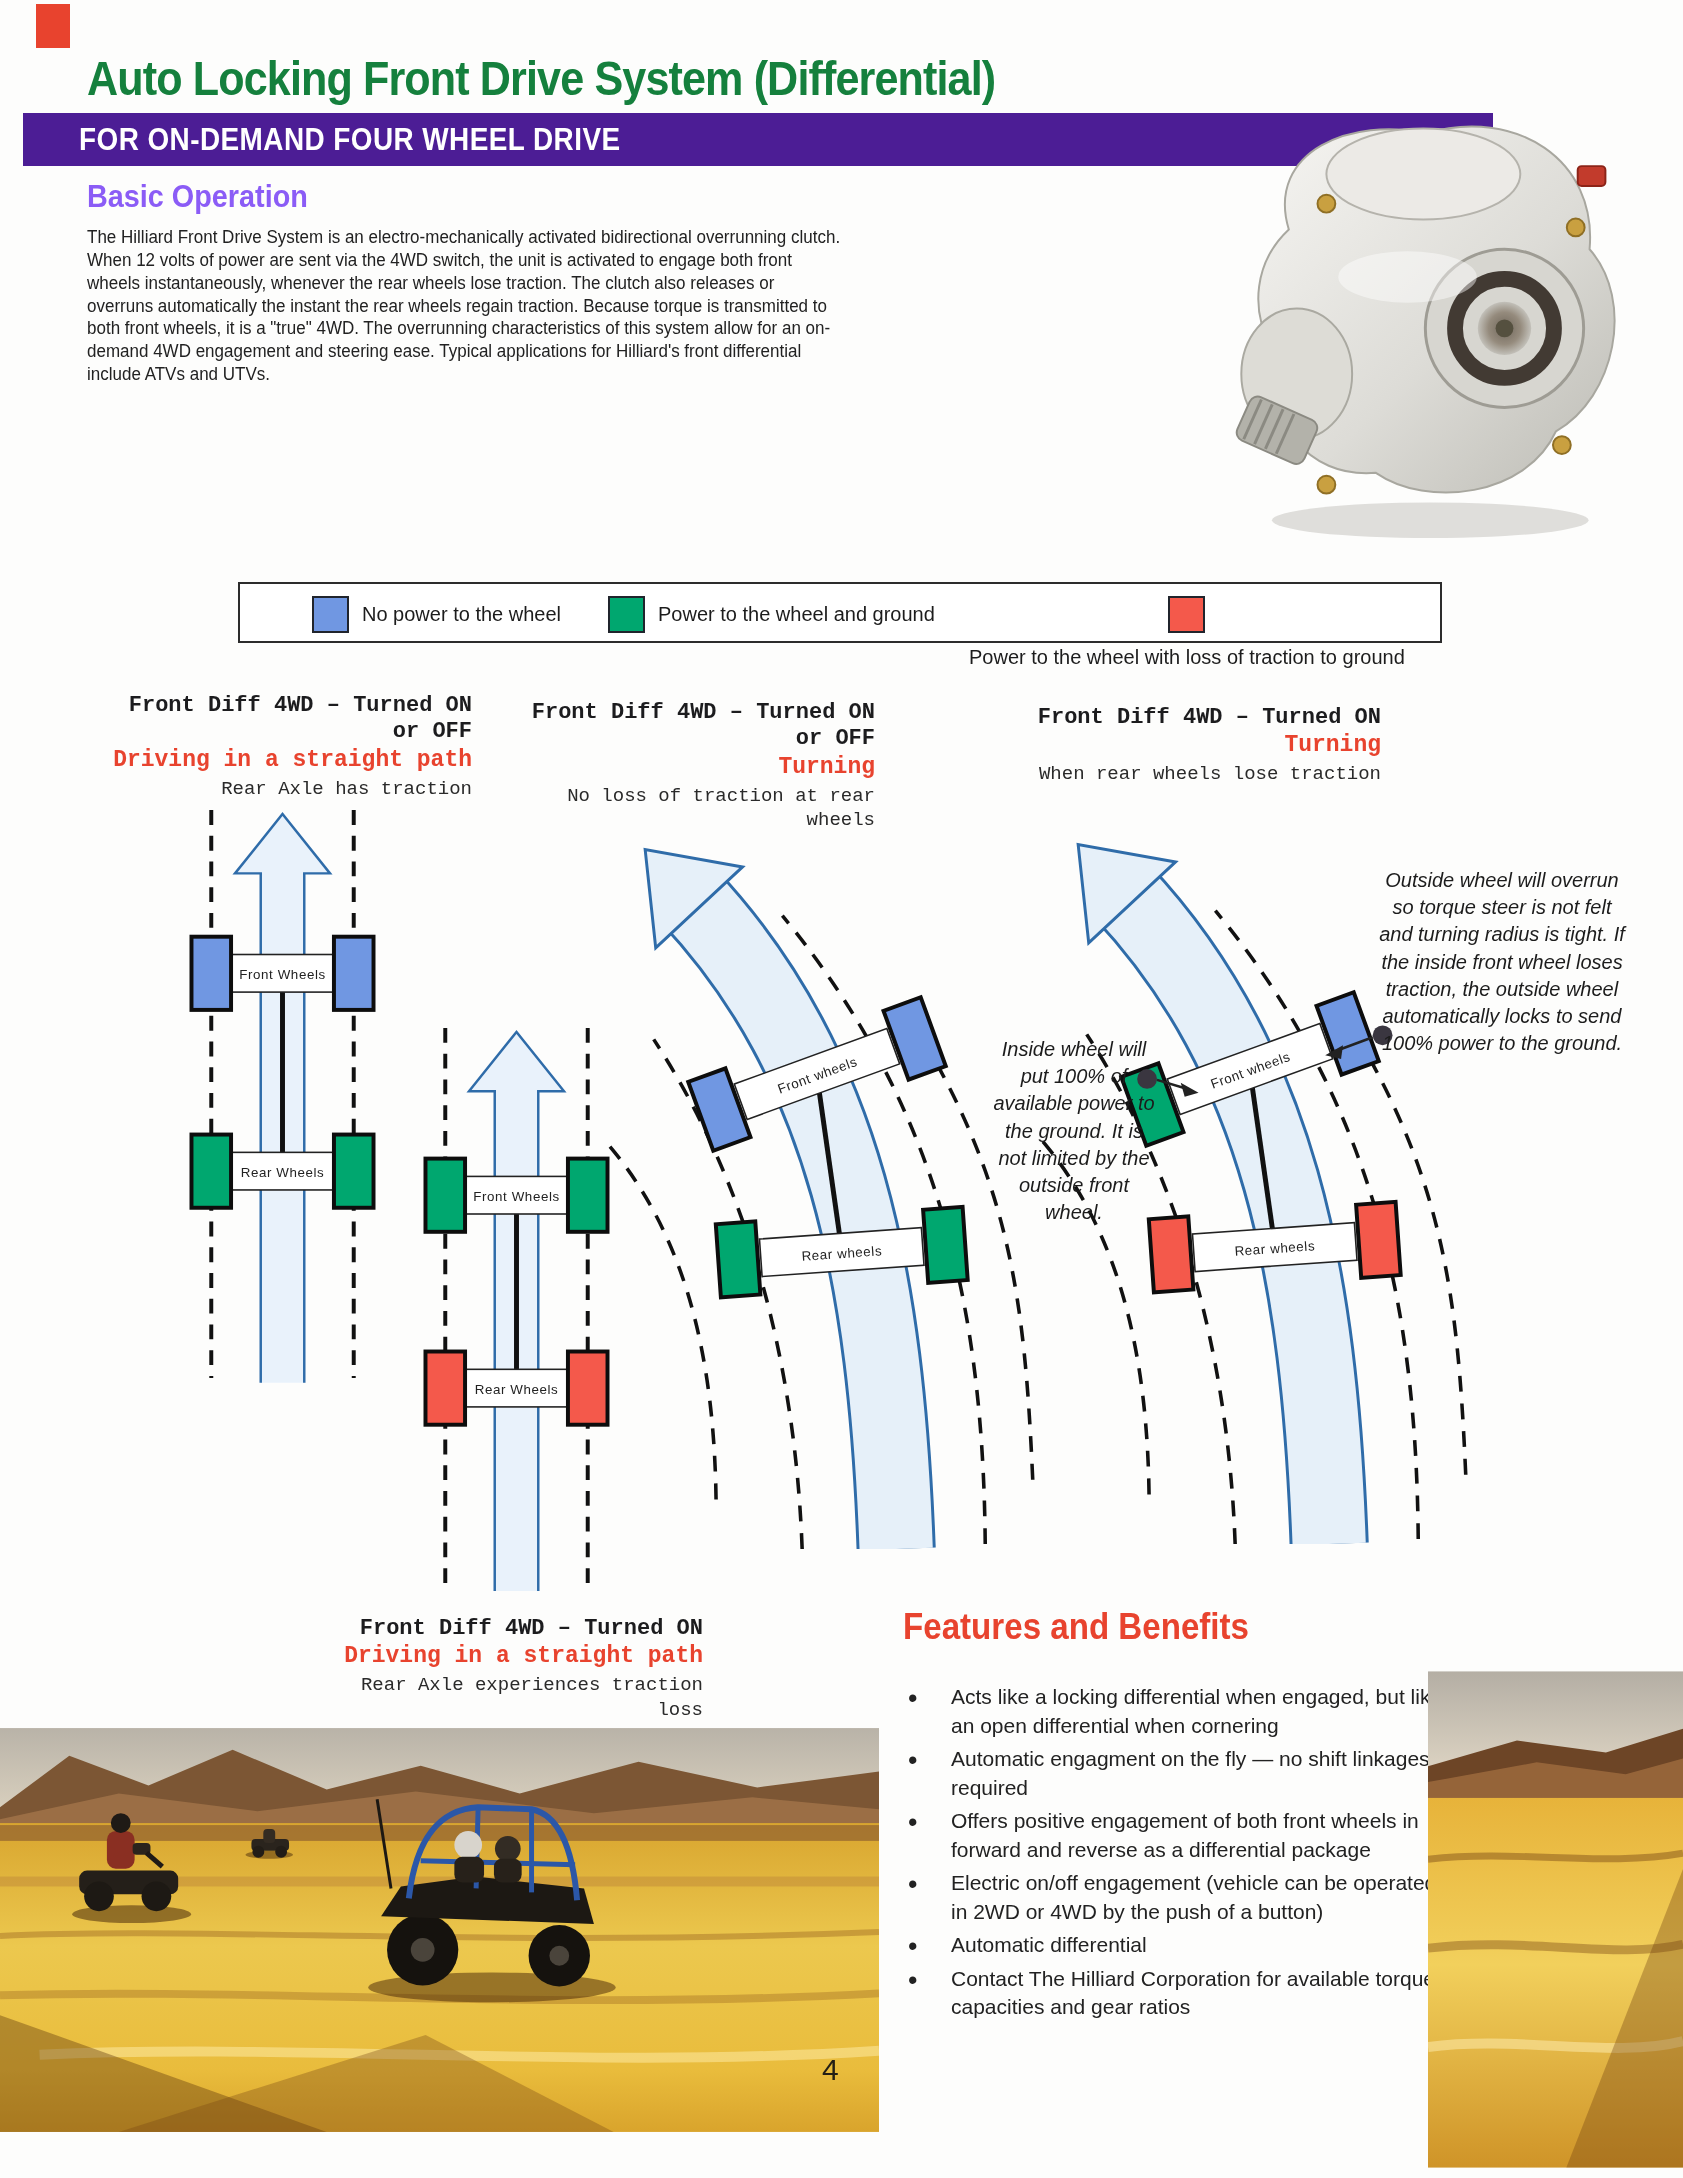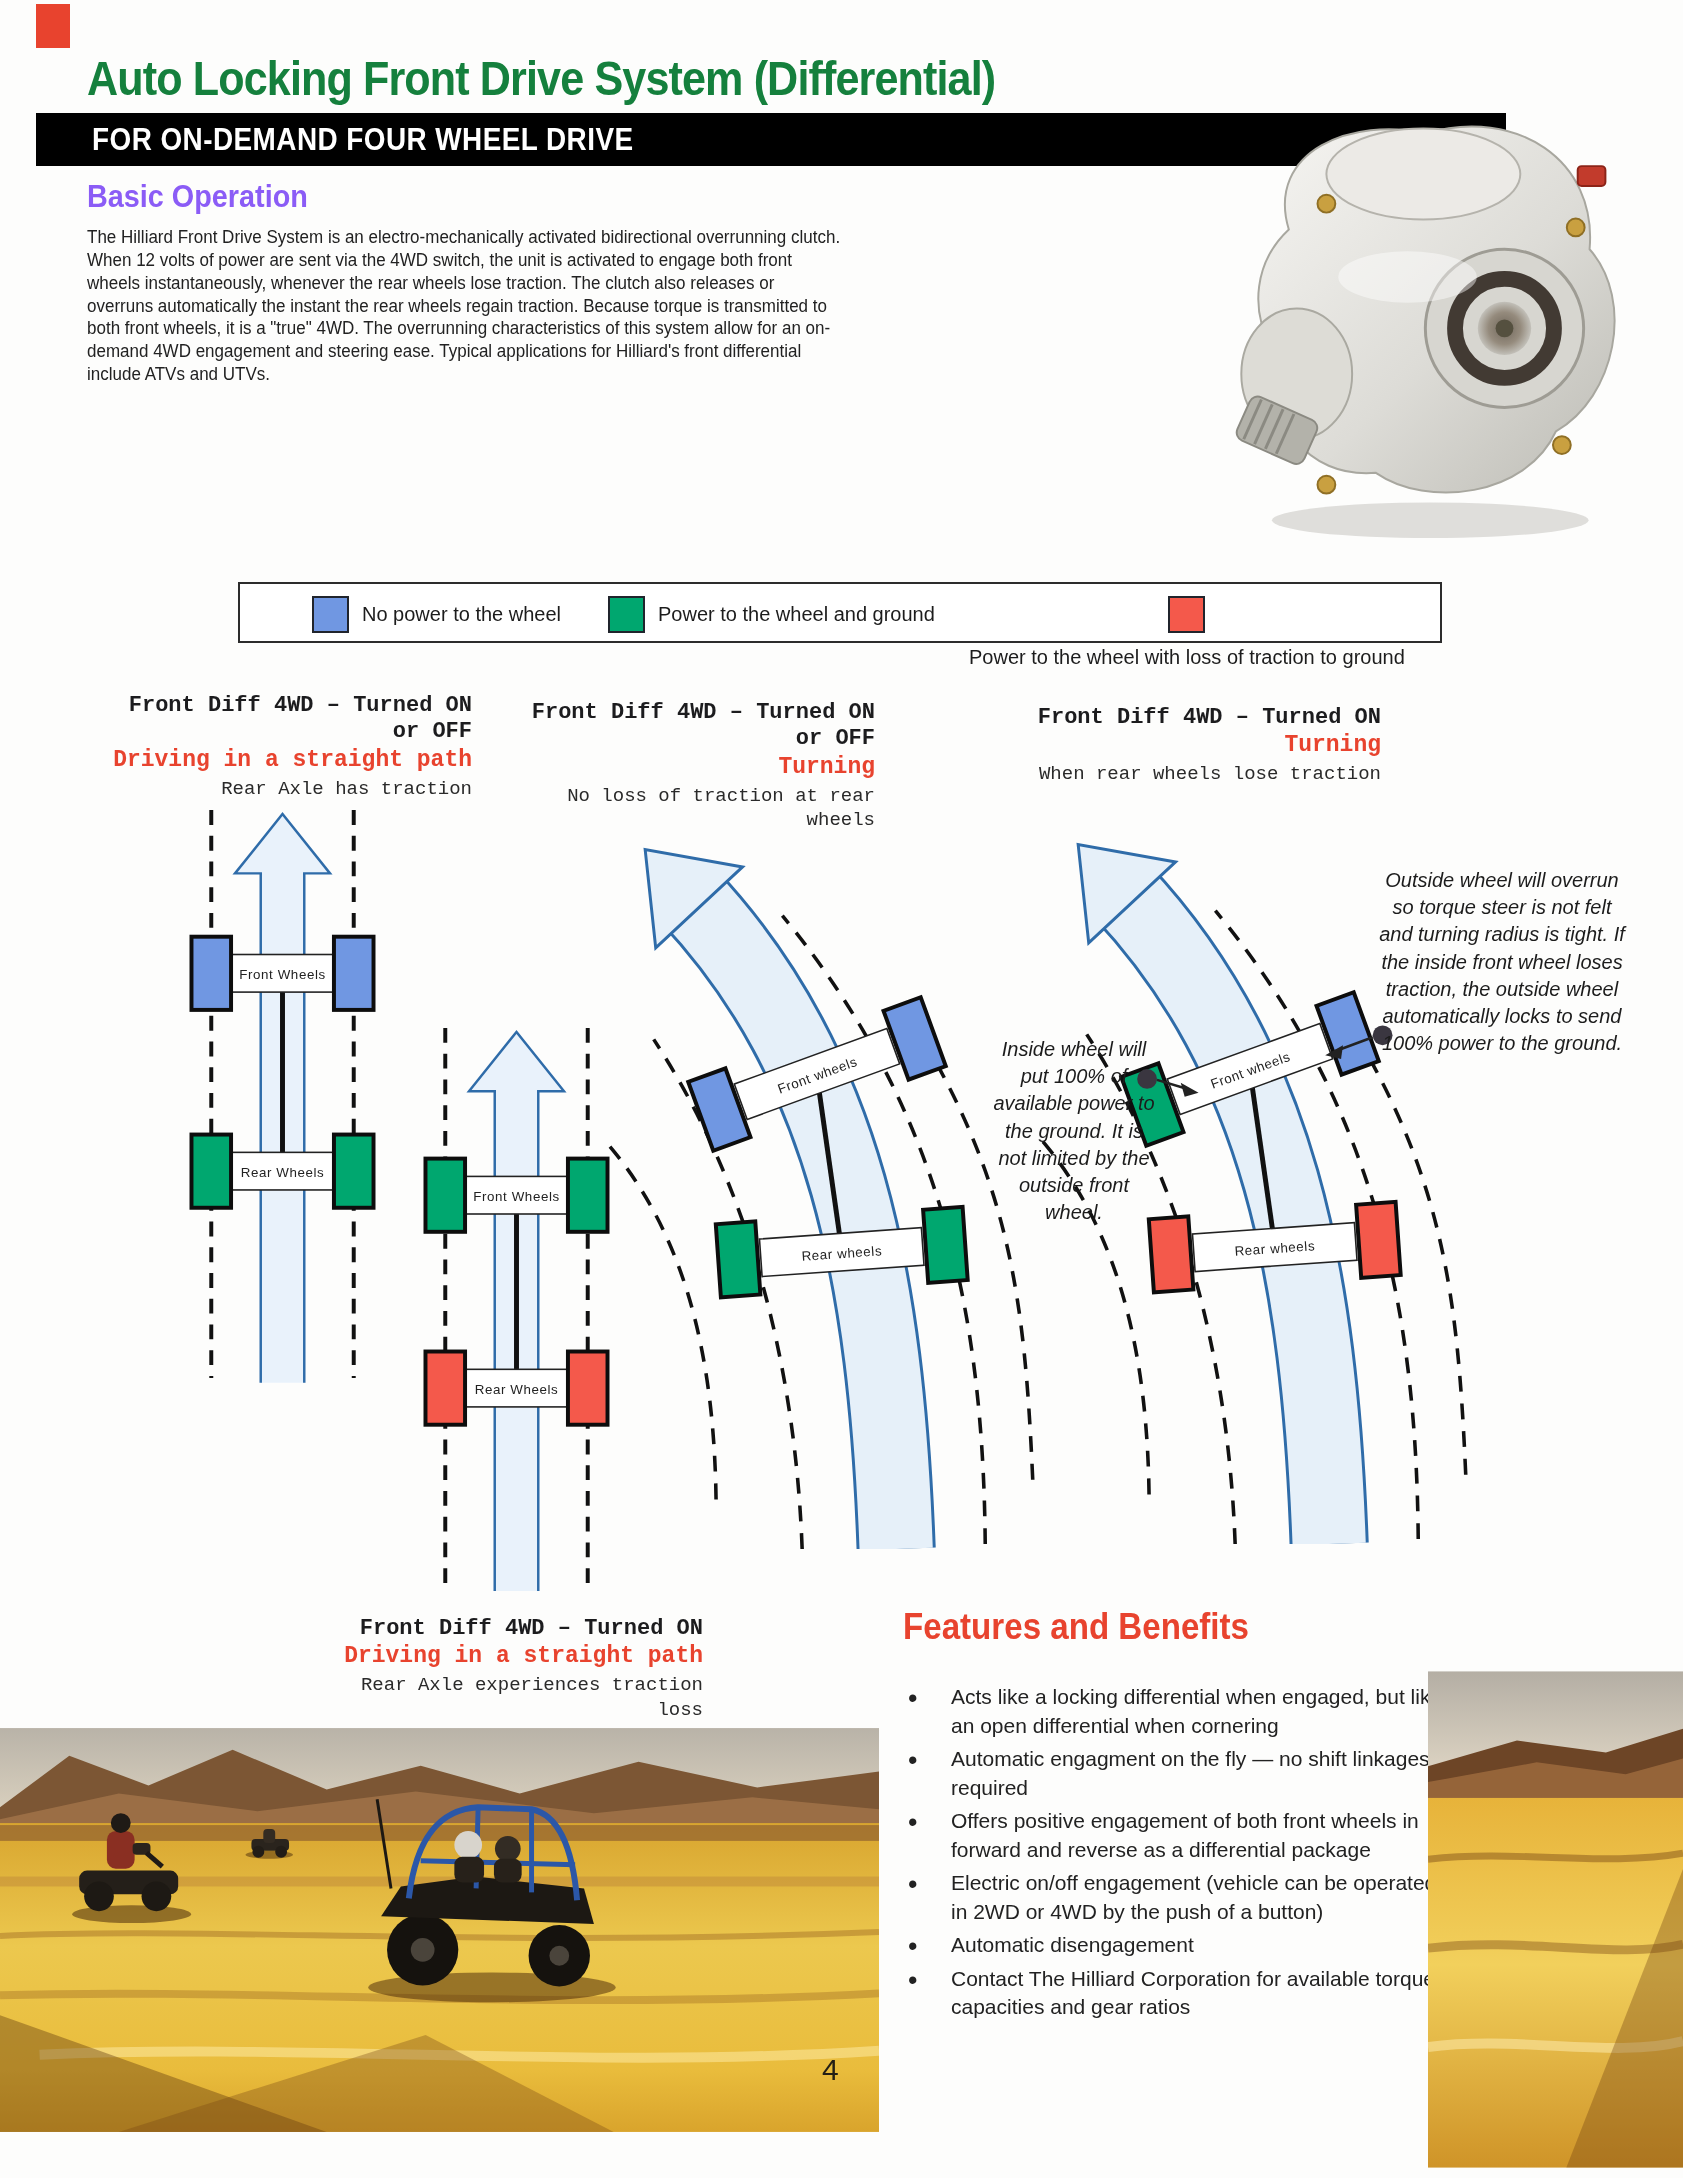--- a/index.html
+++ b/index.html
@@ -9,21 +9,21 @@
     margin:0 auto;
   }
   .abs{position:absolute;}
   .condensed{transform:scaleX(.9);transform-origin:left top;display:inline-block;white-space:nowrap;}
 
   .corner-mark{left:36px;top:4px;width:34px;height:44px;background:#e8432e;}
 
   .title{left:87px;top:50px;font-size:49px;font-weight:700;letter-spacing:-1px;color:#15803d;}
   .title .condensed{transform:scaleX(.88);}
 
-  .banner{left:36px;top:113px;width:1470px;height:53px;background:#000000;}
+  .banner{left:23px;top:113px;width:1470px;height:53px;background:#4c1d95;}
   .banner-text{position:absolute;left:56px;top:9px;font-size:31px;font-weight:600;color:#ffffff;letter-spacing:0.5px;}
 
   .section-heading{left:87px;top:178px;font-size:32px;font-weight:700;color:#8b5cf6;}
   .body-copy{left:87px;top:226px;width:812px;font-size:18.3px;line-height:1.25;color:#222;
     transform:scaleX(.93);transform-origin:left top;}
 
   .legend-box{left:238px;top:582px;width:1200px;height:57px;background:#fff;border:2px solid #2c2c2c;}
   .legend-item{position:absolute;top:12px;display:flex;align-items:center;gap:13px;padding-left:36px;}
   .legend-swatch{width:33px;height:33px;border:2px solid #20242c;}
   .sw-blue{background:#7097e2;}
@@ -254,21 +254,21 @@
   <div class="abs note" style="left:1378px;top:867px;width:248px;">Outside wheel will overrun so torque steer is not felt and turning radius is tight. If the inside front wheel loses traction, the outside wheel automatically locks to send 100% power to the ground.</div>
 
   <h3 class="abs features-heading" style="margin:0;">
     <span class="condensed">Features and Benefits</span>
   </h3>
   <ul class="abs features-list">
     <li>Acts like a locking differential when engaged, but like an open differential when cornering</li>
     <li>Automatic engagment on the fly — no shift linkages required</li>
     <li>Offers positive engagement of both front wheels in forward and reverse as a differential package</li>
     <li>Electric on/off engagement (vehicle can be operated in 2WD or 4WD by the push of a button)</li>
-    <li>Automatic disengagement</li>
+    <li>Automatic differential</li>
     <li>Contact The Hilliard Corporation for available torque capacities and gear ratios</li>
   </ul>
 
   <svg class="abs" style="left:0;top:1728px;" width="879" height="404" viewBox="0 0 888 408">
     <defs>
       <linearGradient id="skyL" x1="0" y1="0" x2="0" y2="1">
         <stop offset="0" stop-color="#b9b3a8"></stop>
           <stop offset="1" stop-color="#d9d0be"></stop>
       </linearGradient>
       <linearGradient id="sandL" x1="0" y1="0" x2="0" y2="1">

